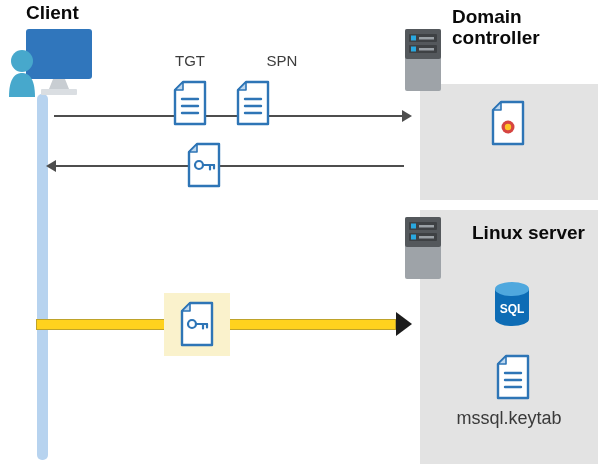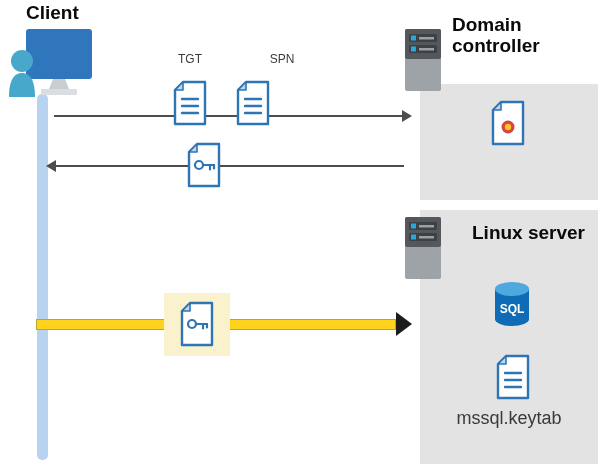--- a/index.html
+++ b/index.html
@@ -11,21 +11,21 @@
     --sql-top:#4FA8DE; --cert-red:#D64541; --cert-gold:#FFC425;
     --server-gray:#9EA3A8; --server-dark:#54585C; --server-bay:#3E4144; --server-dot:#29A8E0;
   }
   html,body{background:#fff;}
   body{
     width:600px;height:468px;position:relative;overflow:hidden;
     font-family:"Liberation Sans", sans-serif;
   }
   .abs{position:absolute;}
   .title{font-size:19px;font-weight:700;color:#0A0A0A;line-height:21px;}
-  .sublabel{font-size:12px;color:#3C3C3C;text-align:center;}
+  .sublabel{font-size:15px;color:#3C3C3C;text-align:center;}
   .panel{background:var(--panel-gray);z-index:0;}
   .hline{height:2px;background:var(--arrow-gray);z-index:2;}
   .head-right{width:0;height:0;border-top:6px solid transparent;border-bottom:6px solid transparent;
     border-left:10px solid var(--arrow-gray);z-index:2;}
   .head-left{width:0;height:0;border-top:6px solid transparent;border-bottom:6px solid transparent;
     border-right:10px solid var(--arrow-gray);z-index:3;}
   .icon{z-index:3;}
   .pg{fill:#fff;stroke:var(--accent-blue);stroke-width:2.4;stroke-linejoin:round;}
   .fold{fill:var(--fold-blue);stroke:var(--accent-blue);stroke-width:1.6;stroke-linejoin:round;}
   .ln{stroke:var(--accent-blue);stroke-width:2.4;stroke-linecap:round;}
@@ -38,21 +38,21 @@
   #tgt-label{left:170px;top:52px;width:40px;}
   #spn-label{left:233px;top:52px;width:40px;margin-left:29px;}
   #doc-tgt{left:172px;top:80px;}
   #doc-spn{left:235px;top:80px;}
   #req-line{left:54px;top:115px;width:350px;}
   #req-head{left:402px;top:110px;}
   #resp-line{left:56px;top:165px;width:348px;}
   #resp-head{left:46px;top:160px;}
   #keydoc-resp{left:186px;top:142px;}
   #dc-icon{left:404px;top:28px;}
-  #dc-label{left:452px;top:14px;width:136px;}
+  #dc-label{left:452px;top:6px;width:136px;}
   #dc-panel{left:420px;top:84px;width:178px;height:116px;}
   #cert-icon{left:490px;top:100px;z-index:1;}
   #linux-icon{left:404px;top:216px;}
   #linux-label{left:472px;top:222px;width:140px;}
   #linux-panel{left:420px;top:210px;width:178px;height:254px;}
   #sql-icon{left:492px;top:280px;z-index:1;}
   #doc-keytab{left:495px;top:354px;z-index:1;}
   #keytab-label{left:421px;top:408px;width:176px;font-size:18px;color:#3A3A3A;text-align:center;}
   #yellow-shaft{left:36px;top:319px;width:360px;height:11px;background:var(--highlight-yellow);
     border:1px solid var(--highlight-yellow-border);z-index:3;}

